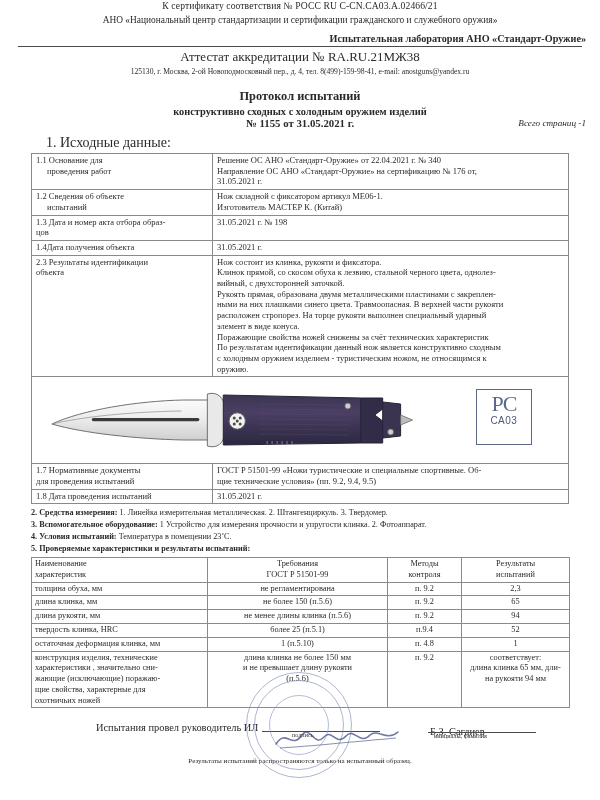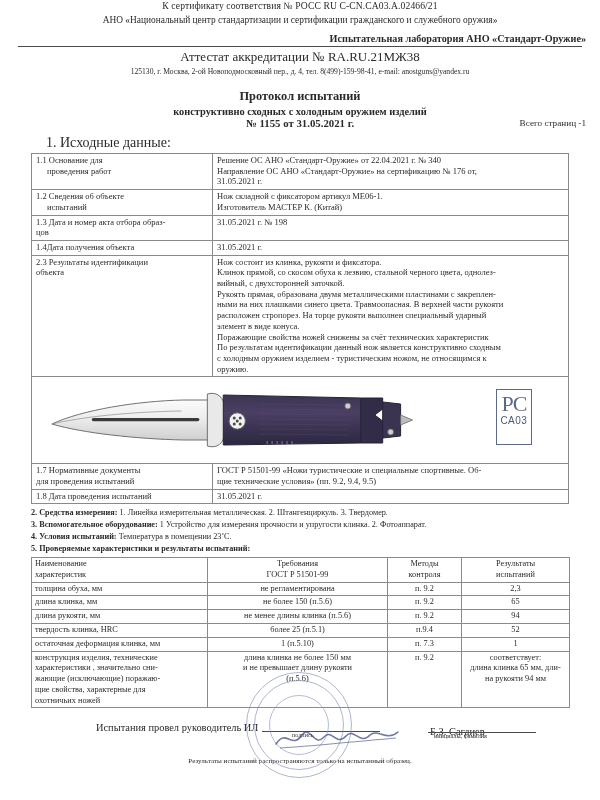--- a/index.html
+++ b/index.html
@@ -79,20 +79,21 @@
     text-align: center;
     font-size: 10.8px;
     font-weight: bold;
     margin-top: 0;
   }
   .pages-note {
     position: absolute;
     right: 14px;
     bottom: 1px;
     font-size: 9.2px;
+    font-style: italic;
   }
 
   .sect-head {
     font-size: 14px;
     font-weight: normal;
     margin: 6px 0 2px 46px;
   }
 
   
   table {
@@ -124,21 +125,21 @@
   
   .knife-stage {
     position: absolute;
     left: 0; top: 0;
     width: 100%; height: 100%;
   }
   .pg-mark {
     position: absolute;
     right: 36px;
     top: 12px;
-    width: 36px;
+    width: 56px;
     height: 56px;
     border: 1.4px solid #5a6a88;
     box-sizing: border-box;
     text-align: center;
   }
   .pg-mark .pg-glyph {
     margin-top: 3px;
     font-size: 22px;
     color: #5a6a88;
     font-family: "Liberation Serif", serif;
@@ -555,21 +556,21 @@
       </tr>
 
       <tr>
         <td>
             <span class="ln">остаточная деформация клинка, мм</span>
           </td>
         <td class="rc2">
             <span class="ln">1  (п.5.10)</span>
           </td>
         <td class="rc3">
-            <span class="ln">п. 7.3</span>
+            <span class="ln">п. 4.8</span>
           </td>
         <td class="rc4">
             <span class="ln">1</span>
           </td>
       </tr>
 
       <tr>
         <td>
           <span class="ln">конструкция изделия, технические</span>
           <span class="ln">характеристики , значительно сни-</span>

